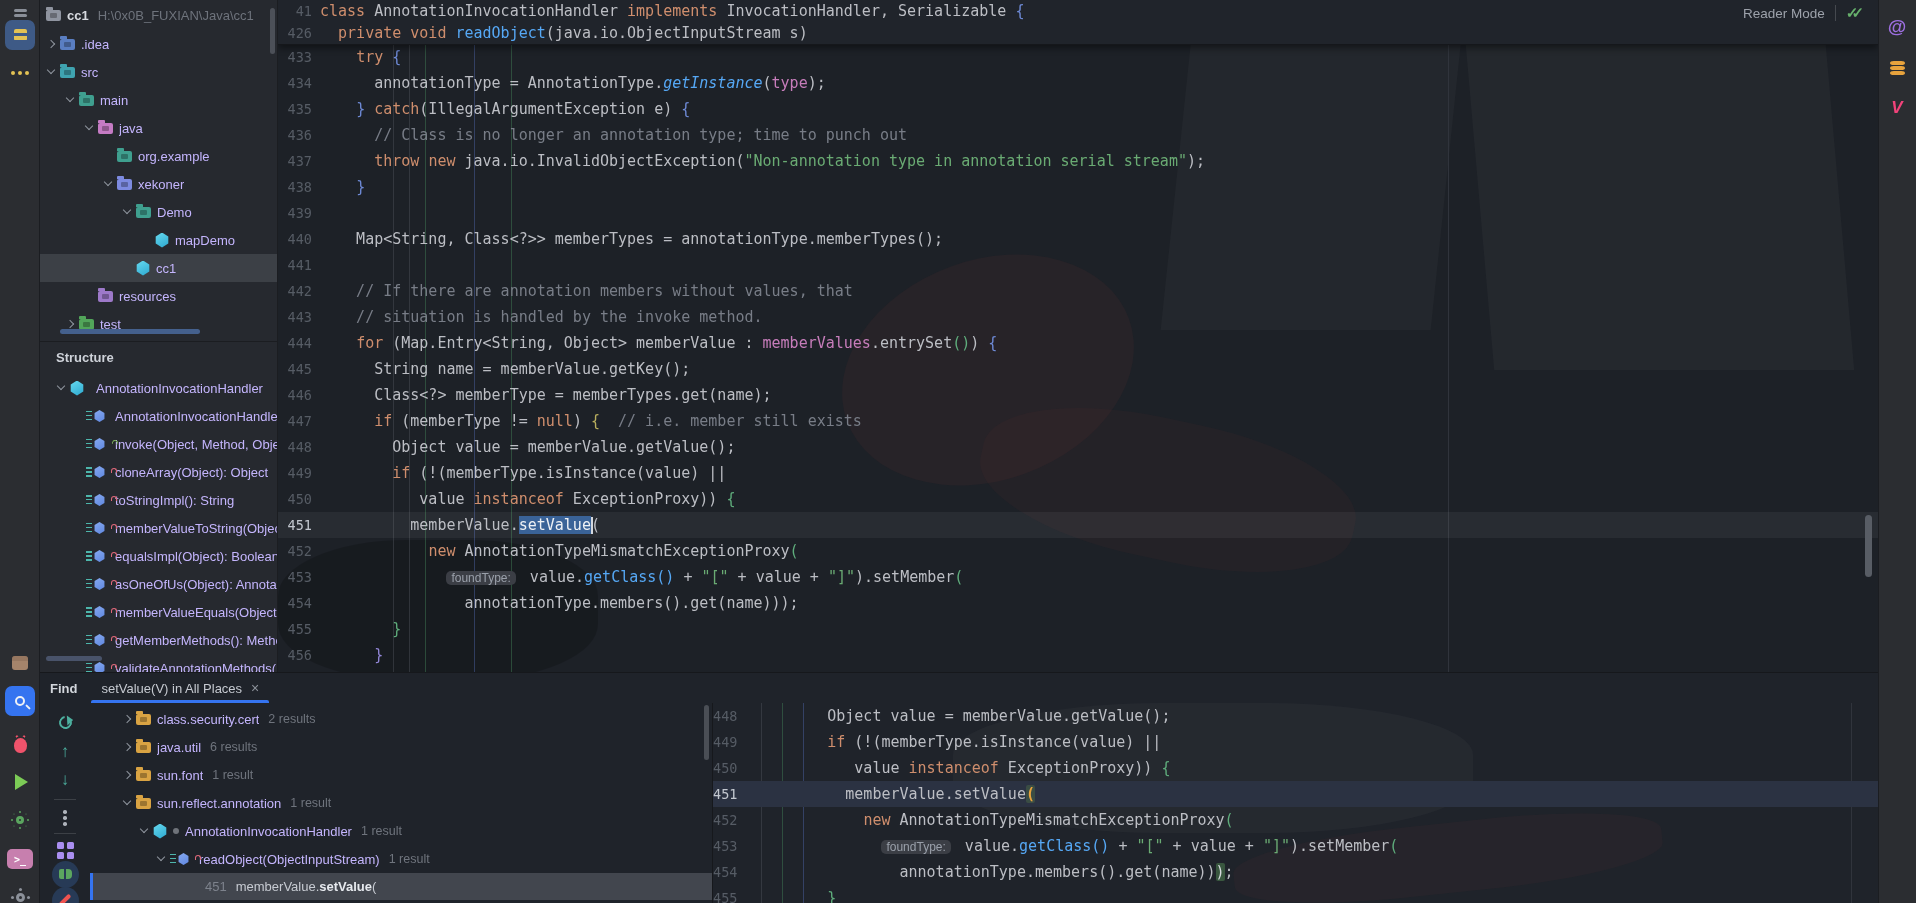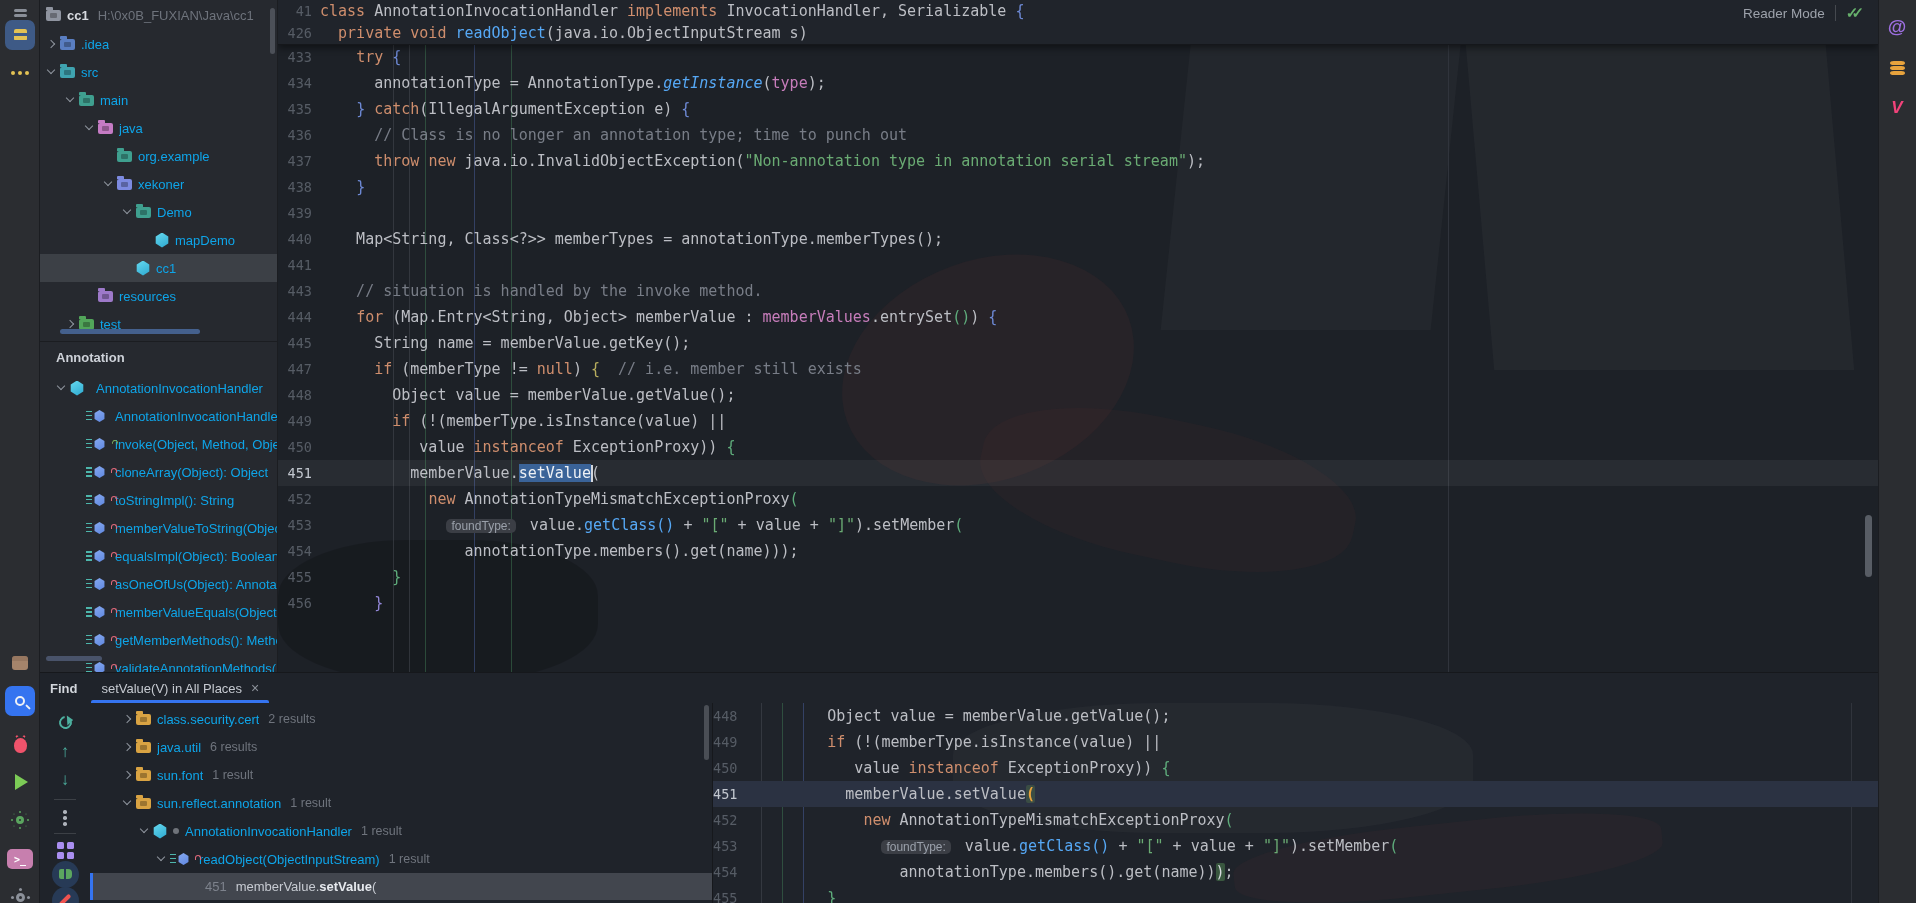--- a/index.html
+++ b/index.html
@@ -63,21 +63,21 @@
   .mlines{width:6px;height:10px;flex:none;margin-right:2px;
           background:linear-gradient(#4db6ac 0 1.5px,transparent 1.5px 4px,#4db6ac 4px 5.5px,transparent 5.5px 8px,#4db6ac 8px 9.5px,transparent 9.5px);}
   .ic-hex{width:11px;height:12px;background:linear-gradient(150deg,#86a9f0,#5f87e0);
           clip-path:polygon(50% 0,95% 26%,95% 74%,50% 100%,5% 74%,5% 26%);flex:none;margin-right:4px;}
   .badge{flex:none;margin-right:6px;position:relative;}
   .badge-dot{width:6px;height:6px;border-radius:50%;background:#6f737a;}
   .lock{width:9px;height:6px;border-radius:1.5px;position:relative;margin-top:4px;}
   .lock::before{content:"";position:absolute;left:1.5px;top:-4px;width:4px;height:4px;border:1.5px solid;border-bottom:none;border-radius:3px 3px 0 0;}
   .lock-red{background:#e0697a;}  .lock-red::before{border-color:#e0697a;}
   .lock-green{background:#7db25a;transform:rotate(0deg);} .lock-green::before{border-color:#7db25a;left:3px;transform:rotate(14deg);}
-  .tlabel{overflow:hidden;text-overflow:clip;white-space:nowrap;color:#0ea5e9;}
+  .tlabel{overflow:hidden;text-overflow:clip;white-space:nowrap;color:#c4b5fd;}
   .panel-sep{position:absolute;left:0;top:341px;width:238px;height:1px;background:#1b1d21;}
   .structure-title{position:absolute;left:0;top:342px;width:238px;height:30px;display:flex;align-items:center;
                    padding-left:16px;font-weight:bold;color:#ced2d9;}
   #project-tree{position:absolute;left:0;top:30px;width:238px;}
   #structure-tree{position:absolute;left:0;top:374px;width:238px;height:298px;overflow:hidden;}
   .hscroll{position:absolute;height:5px;border-radius:3px;background:#44608d;}
   .vscroll{position:absolute;width:5px;border-radius:3px;background:#4c5058;}
 
   
   .editor{position:absolute;left:278px;top:0;width:1600px;height:672px;background:#1d2127;z-index:4;overflow:hidden;}
@@ -263,21 +263,21 @@
         </div>
         <div class="trow" style="padding-left: 23px;">
           <span class="chev"></span>
           <span class="ic ic-folder" style="background: rgb(82, 165, 90);"></span>
           <span class="tlabel">test</span>
         </div>
       </div>
     <div class="hscroll" style="left:20px;top:329px;width:140px;"></div>
     <div class="vscroll" style="right:2px;top:8px;height:46px;"></div>
     <div class="panel-sep"></div>
-    <div class="structure-title">Annotation</div>
+    <div class="structure-title">Structure</div>
     <div id="structure-tree">
         <div class="trow" style="padding-left: 14px;">
           <span class="chev open"></span>
           <span class="ic ic-cube"></span>
           <span class="badge"><span class="badge-dot"></span></span>
           <span class="tlabel">AnnotationInvocationHandler</span>
         </div>
         <div class="trow" style="padding-left: 46px;">
           <span style="width: 0px;"></span>
           <span class="mlines"></span>
@@ -370,23 +370,25 @@
     <div id="editor-lines" class="ed-content">
         <div class="crow"><span class="ln">433</span><span class="ct"><span class="tk-d">    </span><span class="tk-k">try</span><span class="tk-d"> </span><span class="tk-b">{</span></span></div>
         <div class="crow"><span class="ln">434</span><span class="ct"><span class="tk-d">      annotationType = AnnotationType.</span><span class="tk-mi">getInstance</span><span class="tk-d">(</span><span class="tk-f">type</span><span class="tk-d">);</span></span></div>
         <div class="crow"><span class="ln">435</span><span class="ct"><span class="tk-d">    </span><span class="tk-b">}</span><span class="tk-d"> </span><span class="tk-k">catch</span><span class="tk-d">(IllegalArgumentException e) </span><span class="tk-b">{</span></span></div>
         <div class="crow"><span class="ln">436</span><span class="ct"><span class="tk-c">      // Class is no longer an annotation type; time to punch out</span></span></div>
         <div class="crow"><span class="ln">437</span><span class="ct"><span class="tk-d">      </span><span class="tk-k">throw</span><span class="tk-d"> </span><span class="tk-k">new</span><span class="tk-d"> java.io.InvalidObjectException(</span><span class="tk-s">"Non-annotation type in annotation serial stream"</span><span class="tk-d">);</span></span></div>
         <div class="crow"><span class="ln">438</span><span class="ct"><span class="tk-d">    </span><span class="tk-b">}</span></span></div>
         <div class="crow"><span class="ln">439</span><span class="ct"></span></div>
         <div class="crow"><span class="ln">440</span><span class="ct"><span class="tk-d">    Map&lt;String, Class&lt;?&gt;&gt; memberTypes = annotationType.memberTypes();</span></span></div>
         <div class="crow"><span class="ln">441</span><span class="ct"></span></div>
+        <div class="crow"><span class="ln">442</span><span class="ct"><span class="tk-c">    // If there are annotation members without values, that</span></span></div>
         <div class="crow"><span class="ln">443</span><span class="ct"><span class="tk-c">    // situation is handled by the invoke method.</span></span></div>
         <div class="crow"><span class="ln">444</span><span class="ct"><span class="tk-d">    </span><span class="tk-k">for</span><span class="tk-d"> (Map.Entry&lt;String, Object&gt; memberValue : </span><span class="tk-f">memberValues</span><span class="tk-d">.entrySet</span><span class="tk-g">()</span><span class="tk-d">) </span><span class="tk-b">{</span></span></div>
         <div class="crow"><span class="ln">445</span><span class="ct"><span class="tk-d">      String name = memberValue.getKey();</span></span></div>
+        <div class="crow"><span class="ln">446</span><span class="ct"><span class="tk-d">      Class&lt;?&gt; memberType = memberTypes.get(name);</span></span></div>
         <div class="crow"><span class="ln">447</span><span class="ct"><span class="tk-d">      </span><span class="tk-k">if</span><span class="tk-d"> (memberType != </span><span class="tk-k">null</span><span class="tk-d">) </span><span class="tk-y">{</span><span class="tk-c">  // i.e. member still exists</span></span></div>
         <div class="crow"><span class="ln">448</span><span class="ct"><span class="tk-d">        Object value = memberValue.getValue();</span></span></div>
         <div class="crow"><span class="ln">449</span><span class="ct"><span class="tk-d">        </span><span class="tk-k">if</span><span class="tk-d"> (!(memberType.isInstance(value) ||</span></span></div>
         <div class="crow"><span class="ln">450</span><span class="ct"><span class="tk-d">           value </span><span class="tk-k">instanceof</span><span class="tk-d"> ExceptionProxy)) </span><span class="tk-g">{</span></span></div>
         <div class="crow cur"><span class="ln">451</span><span class="ct"><span class="tk-d">          memberValue.</span><span class="tk-selw">setValue</span><span class="tk-caret"></span><span class="tk-d">(</span></span></div>
         <div class="crow"><span class="ln">452</span><span class="ct"><span class="tk-d">            </span><span class="tk-k">new</span><span class="tk-d"> AnnotationTypeMismatchExceptionProxy</span><span class="tk-g">(</span></span></div>
         <div class="crow"><span class="ln">453</span><span class="ct"><span class="tk-d">              </span><span class="tk-pill">foundType:</span><span class="tk-d"> value.</span><span class="tk-m">getClass</span><span class="tk-m">()</span><span class="tk-d"> + </span><span class="tk-s">"["</span><span class="tk-d"> + value + </span><span class="tk-s">"]"</span><span class="tk-d">).setMember</span><span class="tk-g">(</span></span></div>
         <div class="crow"><span class="ln">454</span><span class="ct"><span class="tk-d">                annotationType.members().get(name)));</span></span></div>
         <div class="crow"><span class="ln">455</span><span class="ct"><span class="tk-d">        </span><span class="tk-g">}</span></span></div>
         <div class="crow"><span class="ln">456</span><span class="ct"><span class="tk-d">      </span><span class="tk-p">}</span></span></div>

